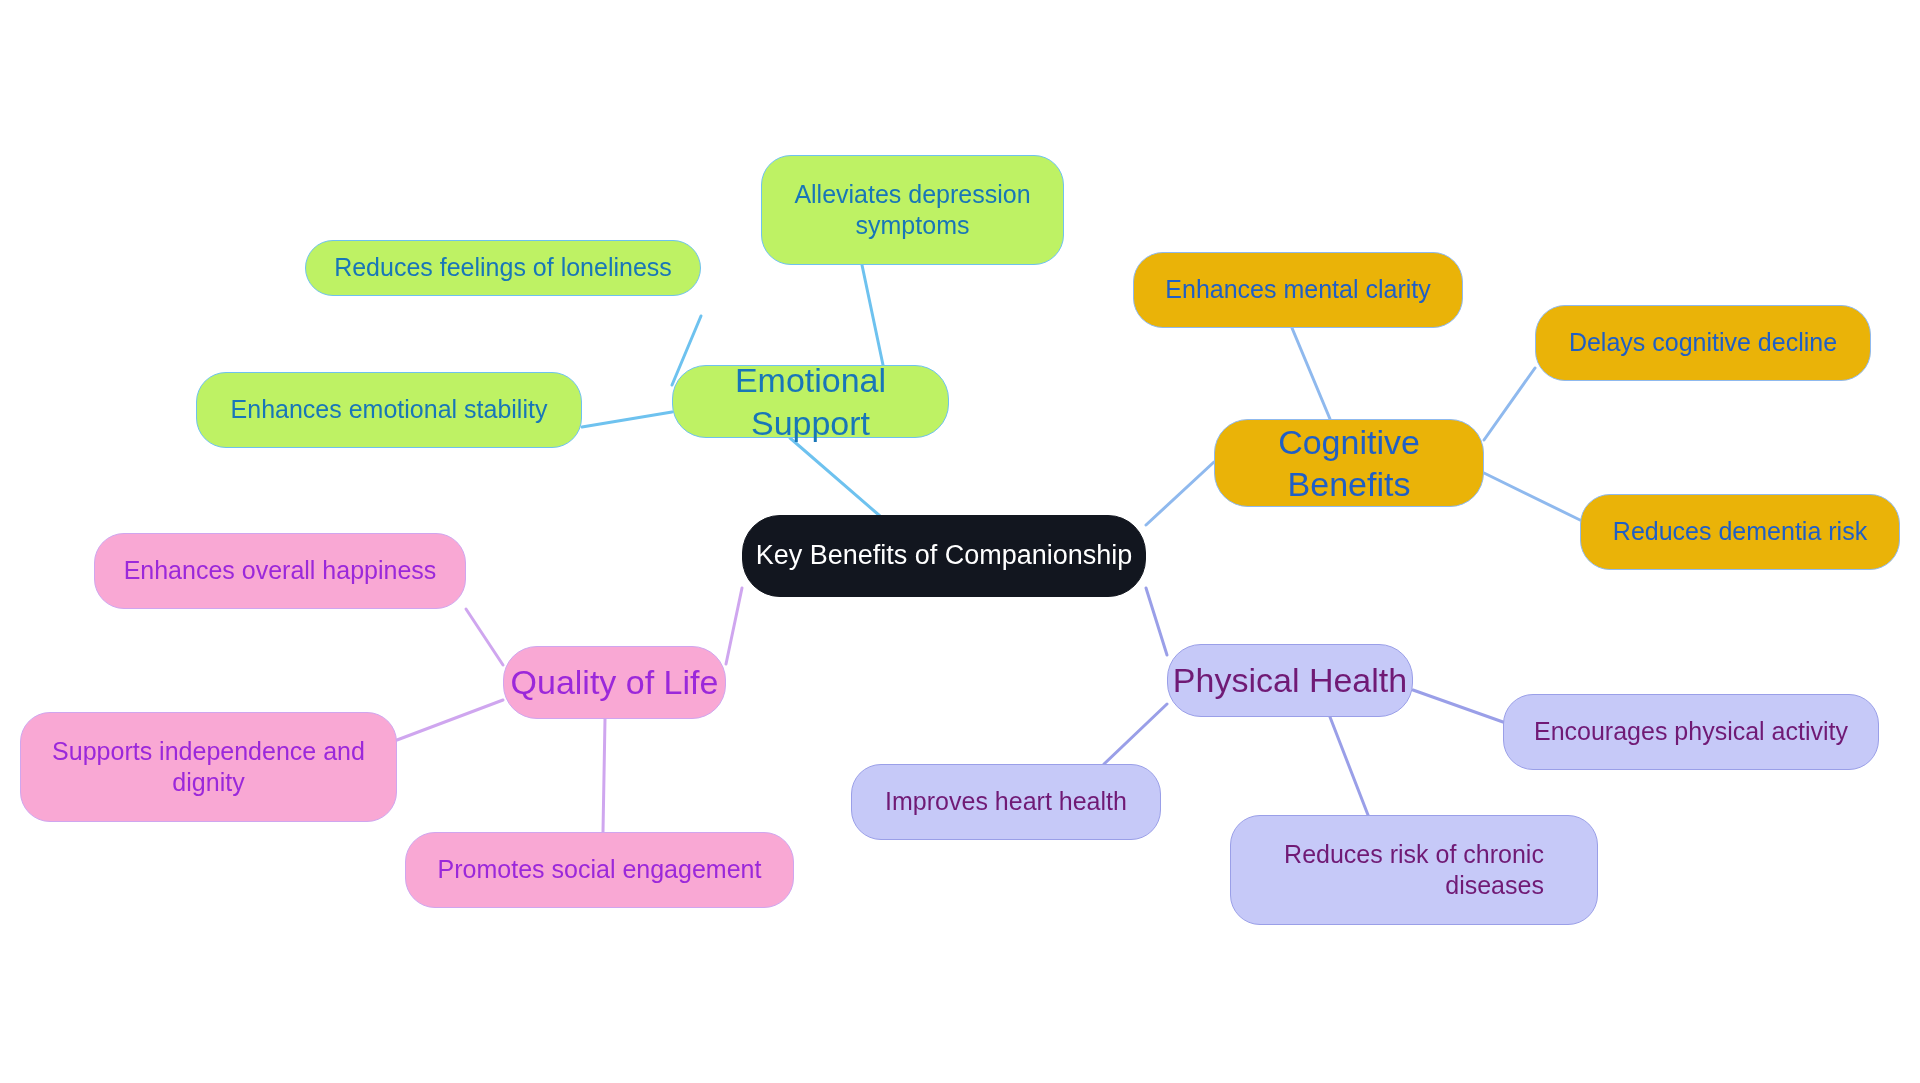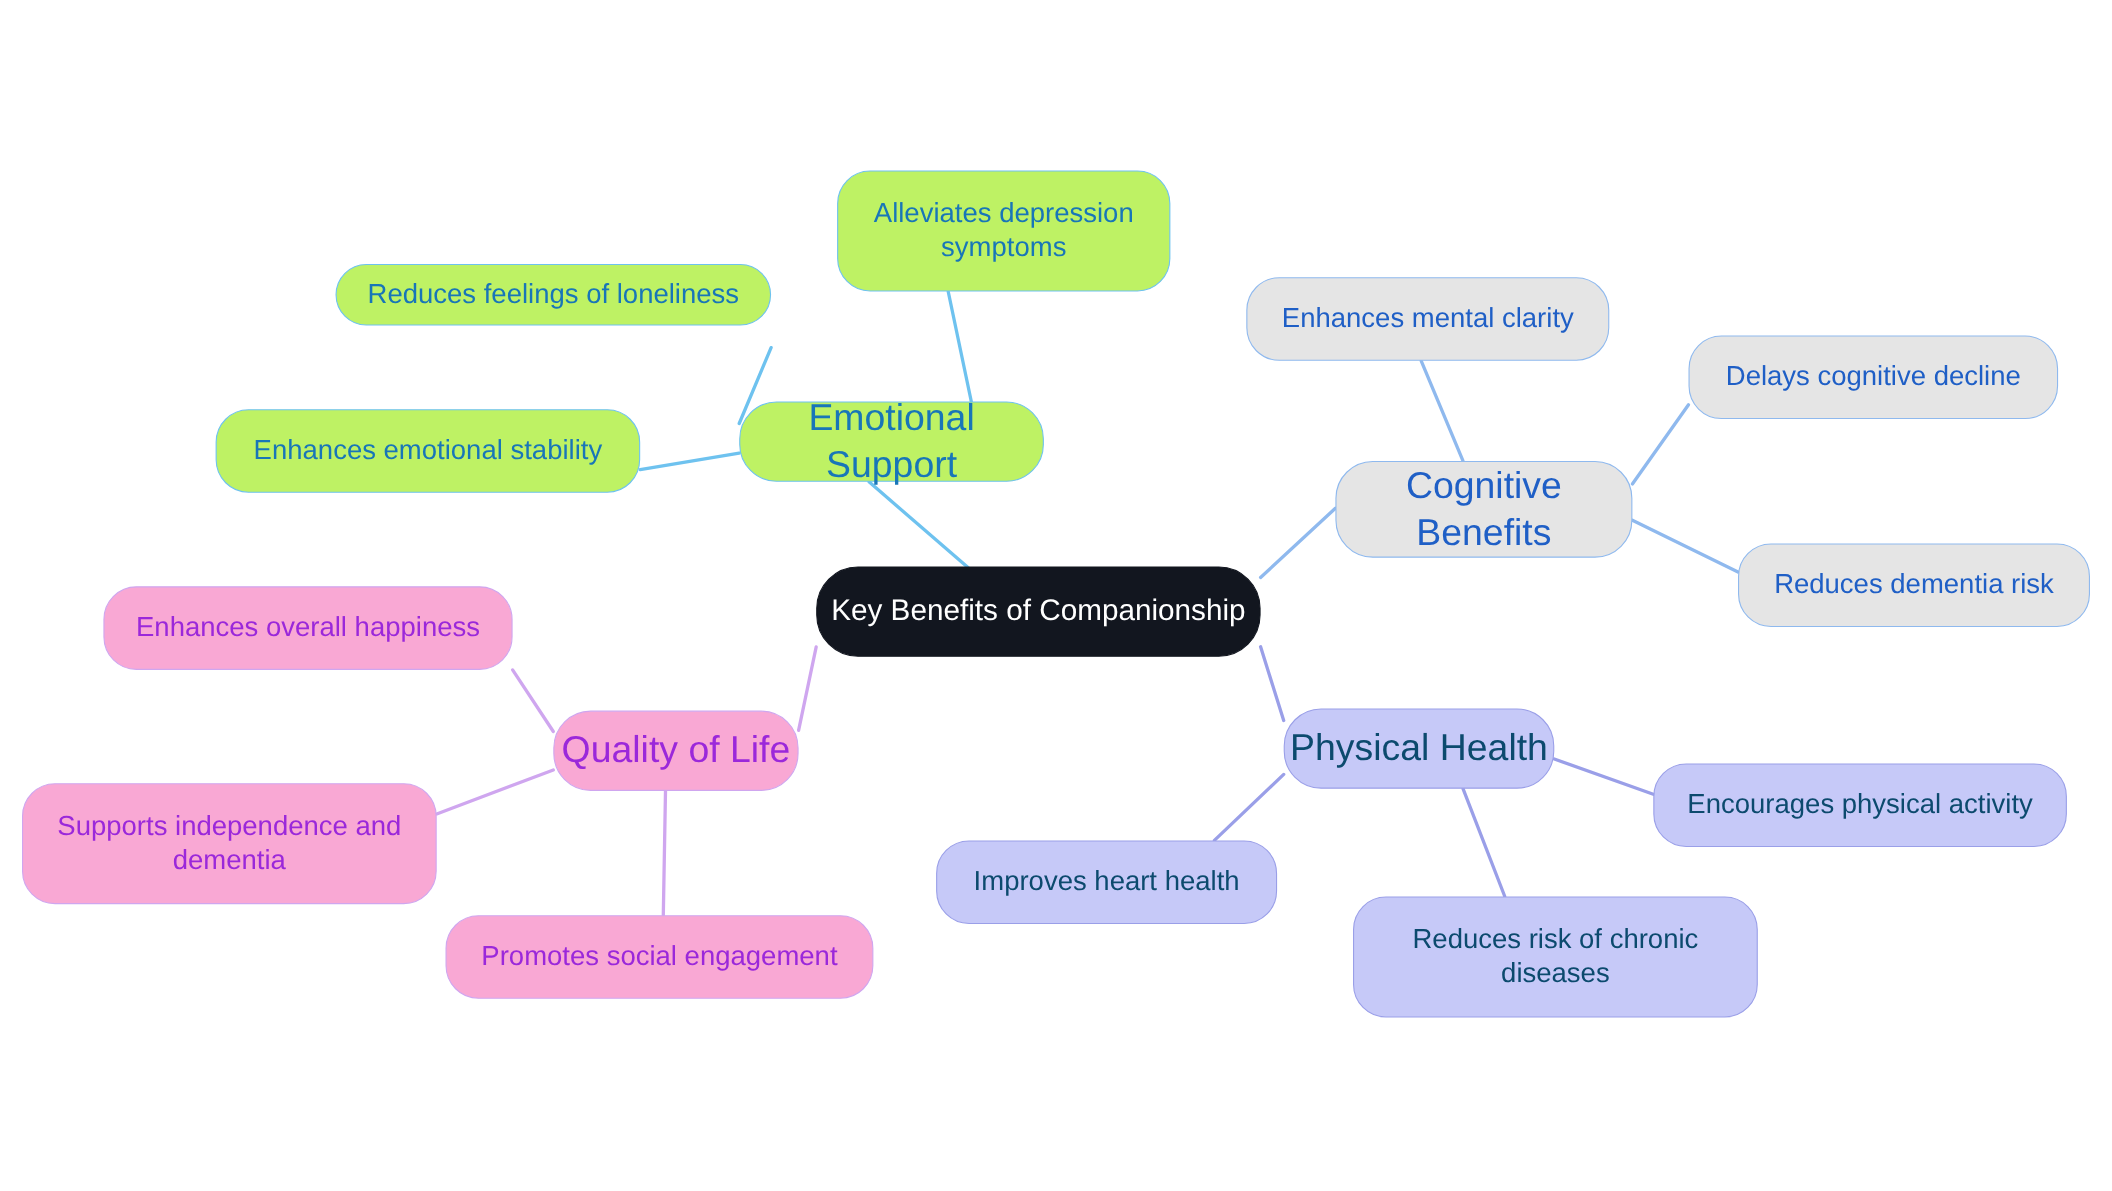--- a/index.html
+++ b/index.html
@@ -57,29 +57,30 @@
     border-radius: 30px;
   }
   
   .pal-emotional {
     background: #bef264;
     border-color: #6ec2ef;
     color: #1876b8;
   }
   
   .pal-cognitive {
-    background: #e5e5e5;
+    background: #eab308;
     border-color: #8fb9ee;
     color: #1f5fc6;
   }
   
   .pal-physical {
     background: #c6c9f8;
     border-color: #9a9fe8;
-    color: #0c4a6e;
+    color: #701a75;
+    text-align: right;
   }
   
   .pal-quality {
     background: #f9a8d4;
     border-color: #cfa6ef;
     color: #9b28da;
   }
 </style>
 </head>
 <body>
@@ -115,16 +116,16 @@
       <div class="node leaf pal-cognitive" style="left: 1535px; top: 305px; width: 336px; height: 76px;">Delays cognitive decline</div>
       <div class="node leaf pal-cognitive" style="left: 1580px; top: 494px; width: 320px; height: 76px;">Reduces dementia risk</div>
       <div class="node branch pal-physical" style="left: 1167px; top: 644px; width: 246px; height: 73px;">Physical Health</div>
       <div class="node leaf pal-physical" style="left: 1503px; top: 694px; width: 376px; height: 76px;">Encourages physical activity</div>
       <div class="node leaf pal-physical" style="left: 1230px; top: 815px; width: 368px; height: 110px;">Reduces risk of chronic
 diseases</div>
       <div class="node leaf pal-physical" style="left: 851px; top: 764px; width: 310px; height: 76px;">Improves heart health</div>
       <div class="node branch pal-quality" style="left: 503px; top: 646px; width: 223px; height: 73px;">Quality of Life</div>
       <div class="node leaf pal-quality" style="left: 94px; top: 533px; width: 372px; height: 76px;">Enhances overall happiness</div>
       <div class="node leaf pal-quality" style="left: 20px; top: 712px; width: 377px; height: 110px;">Supports independence and
-dementia</div>
+dignity</div>
       <div class="node leaf pal-quality" style="left: 405px; top: 832px; width: 389px; height: 76px;">Promotes social engagement</div>
     </div>
 </div>
 
 </body></html>

